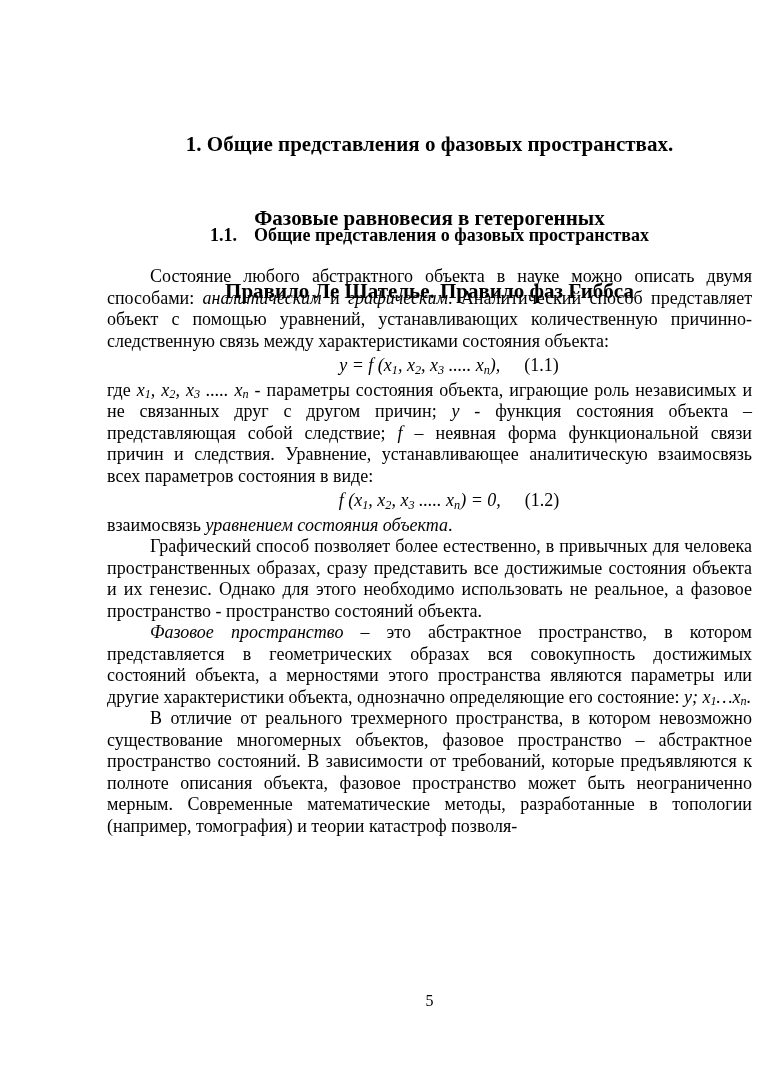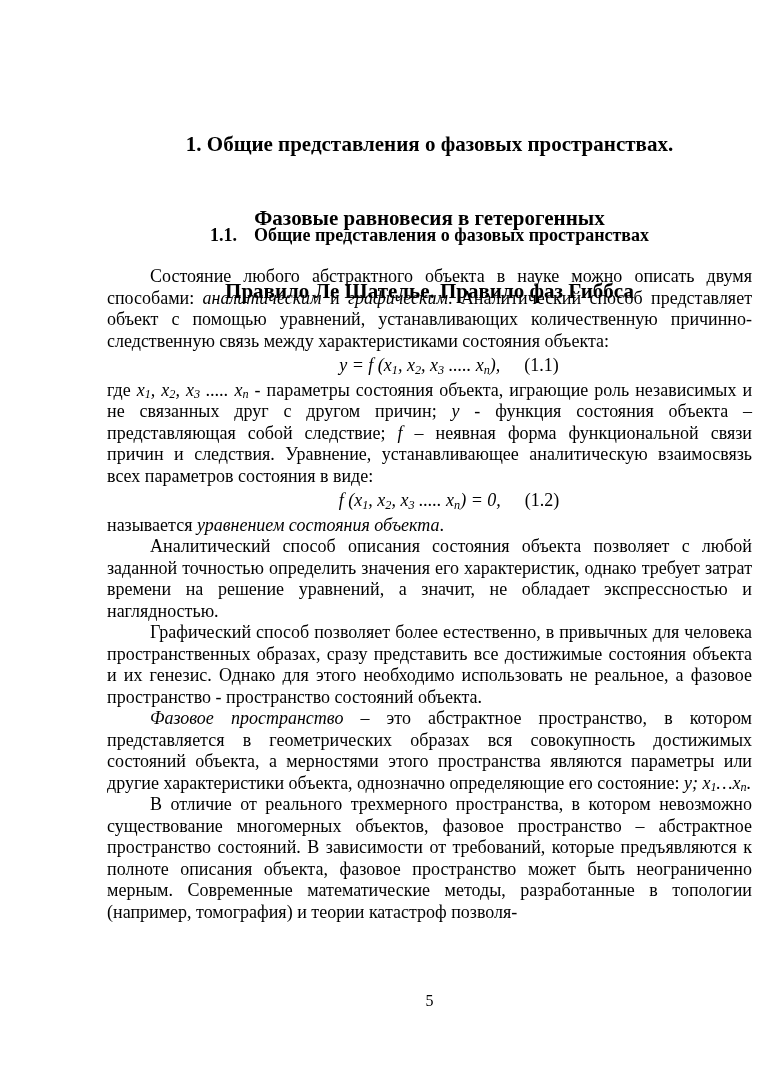--- a/index.html
+++ b/index.html
@@ -47,22 +47,21 @@
 
   <div class="section-heading">
     <span class="sec-num">1.1.</span><span>Общие представления о фазовых пространствах</span>
   </div>
 
   <div class="doc-body">
       <p class="indent"><span>Состояние любого абстрактного объекта в науке можно описать двумя способами: </span><span style="font-style: italic;">аналитическим</span><span> и </span><span style="font-style: italic;">графическим</span><span>. Аналитический способ представляет объект с помощью уравнений, устанавливающих количественную причинно-следственную связь между характеристиками состояния объекта:</span></p>
       <div class="equation"><span class="formula"><span style="font-style: italic;">y = f (x</span><sub style="font-style: italic;">1</sub><span style="font-style: italic;">, x</span><sub style="font-style: italic;">2</sub><span style="font-style: italic;">, x</span><sub style="font-style: italic;">3</sub><span style="font-style: italic;"> ..... x</span><sub style="font-style: italic;">n</sub><span style="font-style: italic;">),</span></span><span class="eq-label">(1.1)</span></div>
       <p><span>где </span><span style="font-style: italic;">x</span><sub style="font-style: italic;">1</sub><span style="font-style: italic;">, </span><span style="font-style: italic;">x</span><sub style="font-style: italic;">2</sub><span style="font-style: italic;">, </span><span style="font-style: italic;">x</span><sub style="font-style: italic;">3</sub><span style="font-style: italic;"> ..... </span><span style="font-style: italic;">x</span><sub style="font-style: italic;">n</sub><span>  - параметры состояния объекта, играющие роль независимых и не связанных друг с другом причин; </span><span style="font-style: italic;">y</span><span>  - функция состояния объекта – представляющая собой следствие; </span><span style="font-style: italic;">f</span><span> – неявная форма функциональной связи причин и следствия. Уравнение, устанавливающее аналитическую взаимосвязь всех параметров состояния в виде:</span></p>
       <div class="equation"><span class="formula"><span style="font-style: italic;">f (x</span><sub style="font-style: italic;">1</sub><span style="font-style: italic;">, x</span><sub style="font-style: italic;">2</sub><span style="font-style: italic;">, x</span><sub style="font-style: italic;">3</sub><span style="font-style: italic;"> ..... x</span><sub style="font-style: italic;">n</sub><span style="font-style: italic;">) = 0,</span></span><span class="eq-label">(1.2)</span></div>
-      <p><span>называется </span><span style="font-style: italic;">уравнением состояния объекта</span><span>.</span></p>
-      <p class="indent"><span>Аналитический способ описания состояния объекта позволяет с любой заданной точностью определить значения его характеристик, однако требует затрат времени на решение уравнений, а значит, не обладает экспрессностью и наглядностью.</span></p>
+      <p><span>взаимосвязь </span><span style="font-style: italic;">уравнением состояния объекта</span><span>.</span></p>
       <p class="indent"><span>Графический способ позволяет более естественно, в привычных для человека пространственных образах, сразу представить все достижимые состояния объекта и их генезис. Однако для этого необходимо использовать не реальное, а фазовое пространство - пространство состояний объекта.</span></p>
       <p class="indent"><span style="font-style: italic;">Фазовое пространство</span><span> – это абстрактное пространство, в котором представляется в геометрических образах вся совокупность достижимых состояний объекта, а мерностями этого пространства являются параметры или другие характеристики объекта, однозначно определяющие  его состояние: </span><span style="font-style: italic;">y; </span><span style="font-style: italic;">x</span><sub style="font-style: italic;">1</sub><span style="font-style: italic;">…</span><span style="font-style: italic;">x</span><sub style="font-style: italic;">n</sub><span style="font-style: italic;">.</span></p>
       <p class="indent"><span>В отличие от реального трехмерного пространства, в котором невозможно существование многомерных объектов, фазовое пространство – абстрактное пространство состояний. В зависимости от требований, которые предъявляются к полноте описания объекта, фазовое пространство может быть неограниченно мерным. Современные математические методы, разработанные в топологии (например, томография) и теории катастроф позволя-</span></p>
     </div>
 
   <div class="page-number">5</div>
 
 </div>
 
 </body></html>

